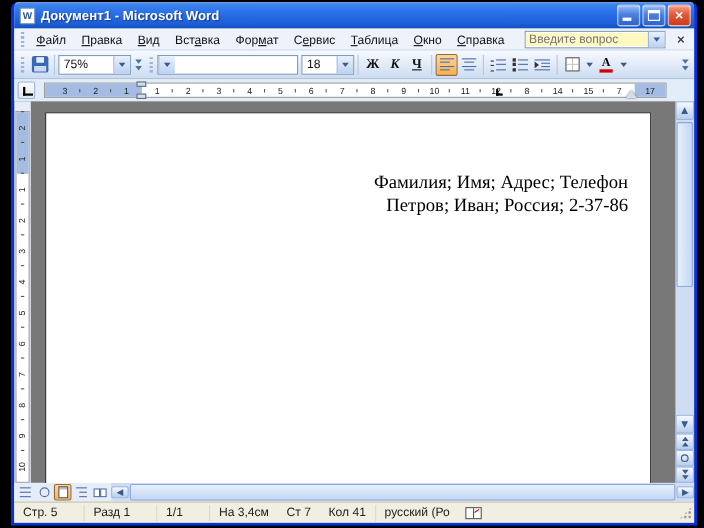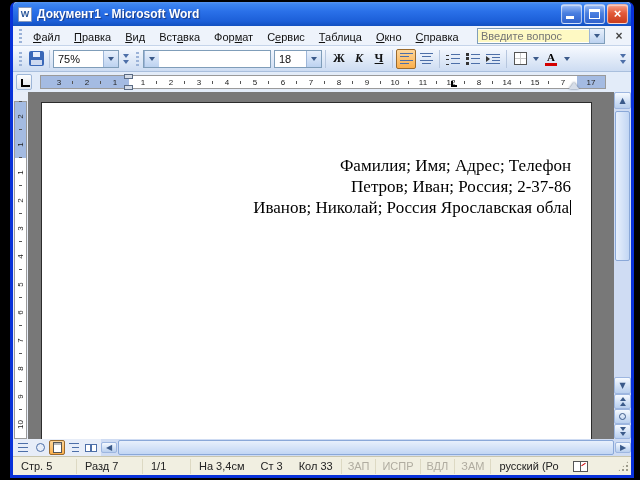--- a/index.html
+++ b/index.html
@@ -381,21 +381,20 @@
               <span>10</span>
             </div>
           </span>
       </div>
     </div>
     <div class="doc-bg">
       <div class="page">
         <div class="doc-text">
             <div class="doc-line">Фамилия; Имя; Адрес; Телефон</div>
             <div class="doc-line">Петров; Иван; Россия; 2-37-86</div>
-            <div class="doc-line">Иванов; Николай; Россия Ярославская обла<span class="caret"></span></div>
           </div>
       </div>
     </div>
     <div class="vscroll">
       <span class="sbtn">▲</span>
       <span class="vtrack">
           <span class="vthumb"></span>
         </span>
       <span class="sbtn">▼</span>
       <span class="sbtn small">
@@ -447,29 +446,23 @@
     </div>
     <span class="sbtn small" style="flex:0 0 16px">◀</span>
     <span class="htrack">
         <span class="hthumb"></span>
       </span>
     <span class="sbtn small" style="flex:0 0 16px">▶</span>
   </div>
 
   <div class="statusbar">
     <span class="sfield" style="min-width:64px">Стр. 5</span>
-    <span class="sfield" style="min-width:66px">Разд 7</span>
+    <span class="sfield" style="min-width:66px">Разд 1</span>
     <span class="sfield" style="min-width:48px">1/1</span>
     <span class="sfield nob">На 3,4см</span>
-    <span class="sfield nob">Ст 3</span>
-    <span class="sfield">Кол 33</span>
-    <span style="display:flex;height:15px">
-        <span class="mode">ЗАП</span>
-        <span class="mode">ИСПР</span>
-        <span class="mode">ВДЛ</span>
-        <span class="mode">ЗАМ</span>
-      </span>
+    <span class="sfield nob">Ст 7</span>
+    <span class="sfield">Кол 41</span>
     <span class="sfield nob" style="max-width:78px;overflow:hidden">русский (Ро</span>
     <span class="icon-spellbook"></span>
     <span class="resize-grip"></span>
   </div>
 
 </div>
 
 </body></html>

